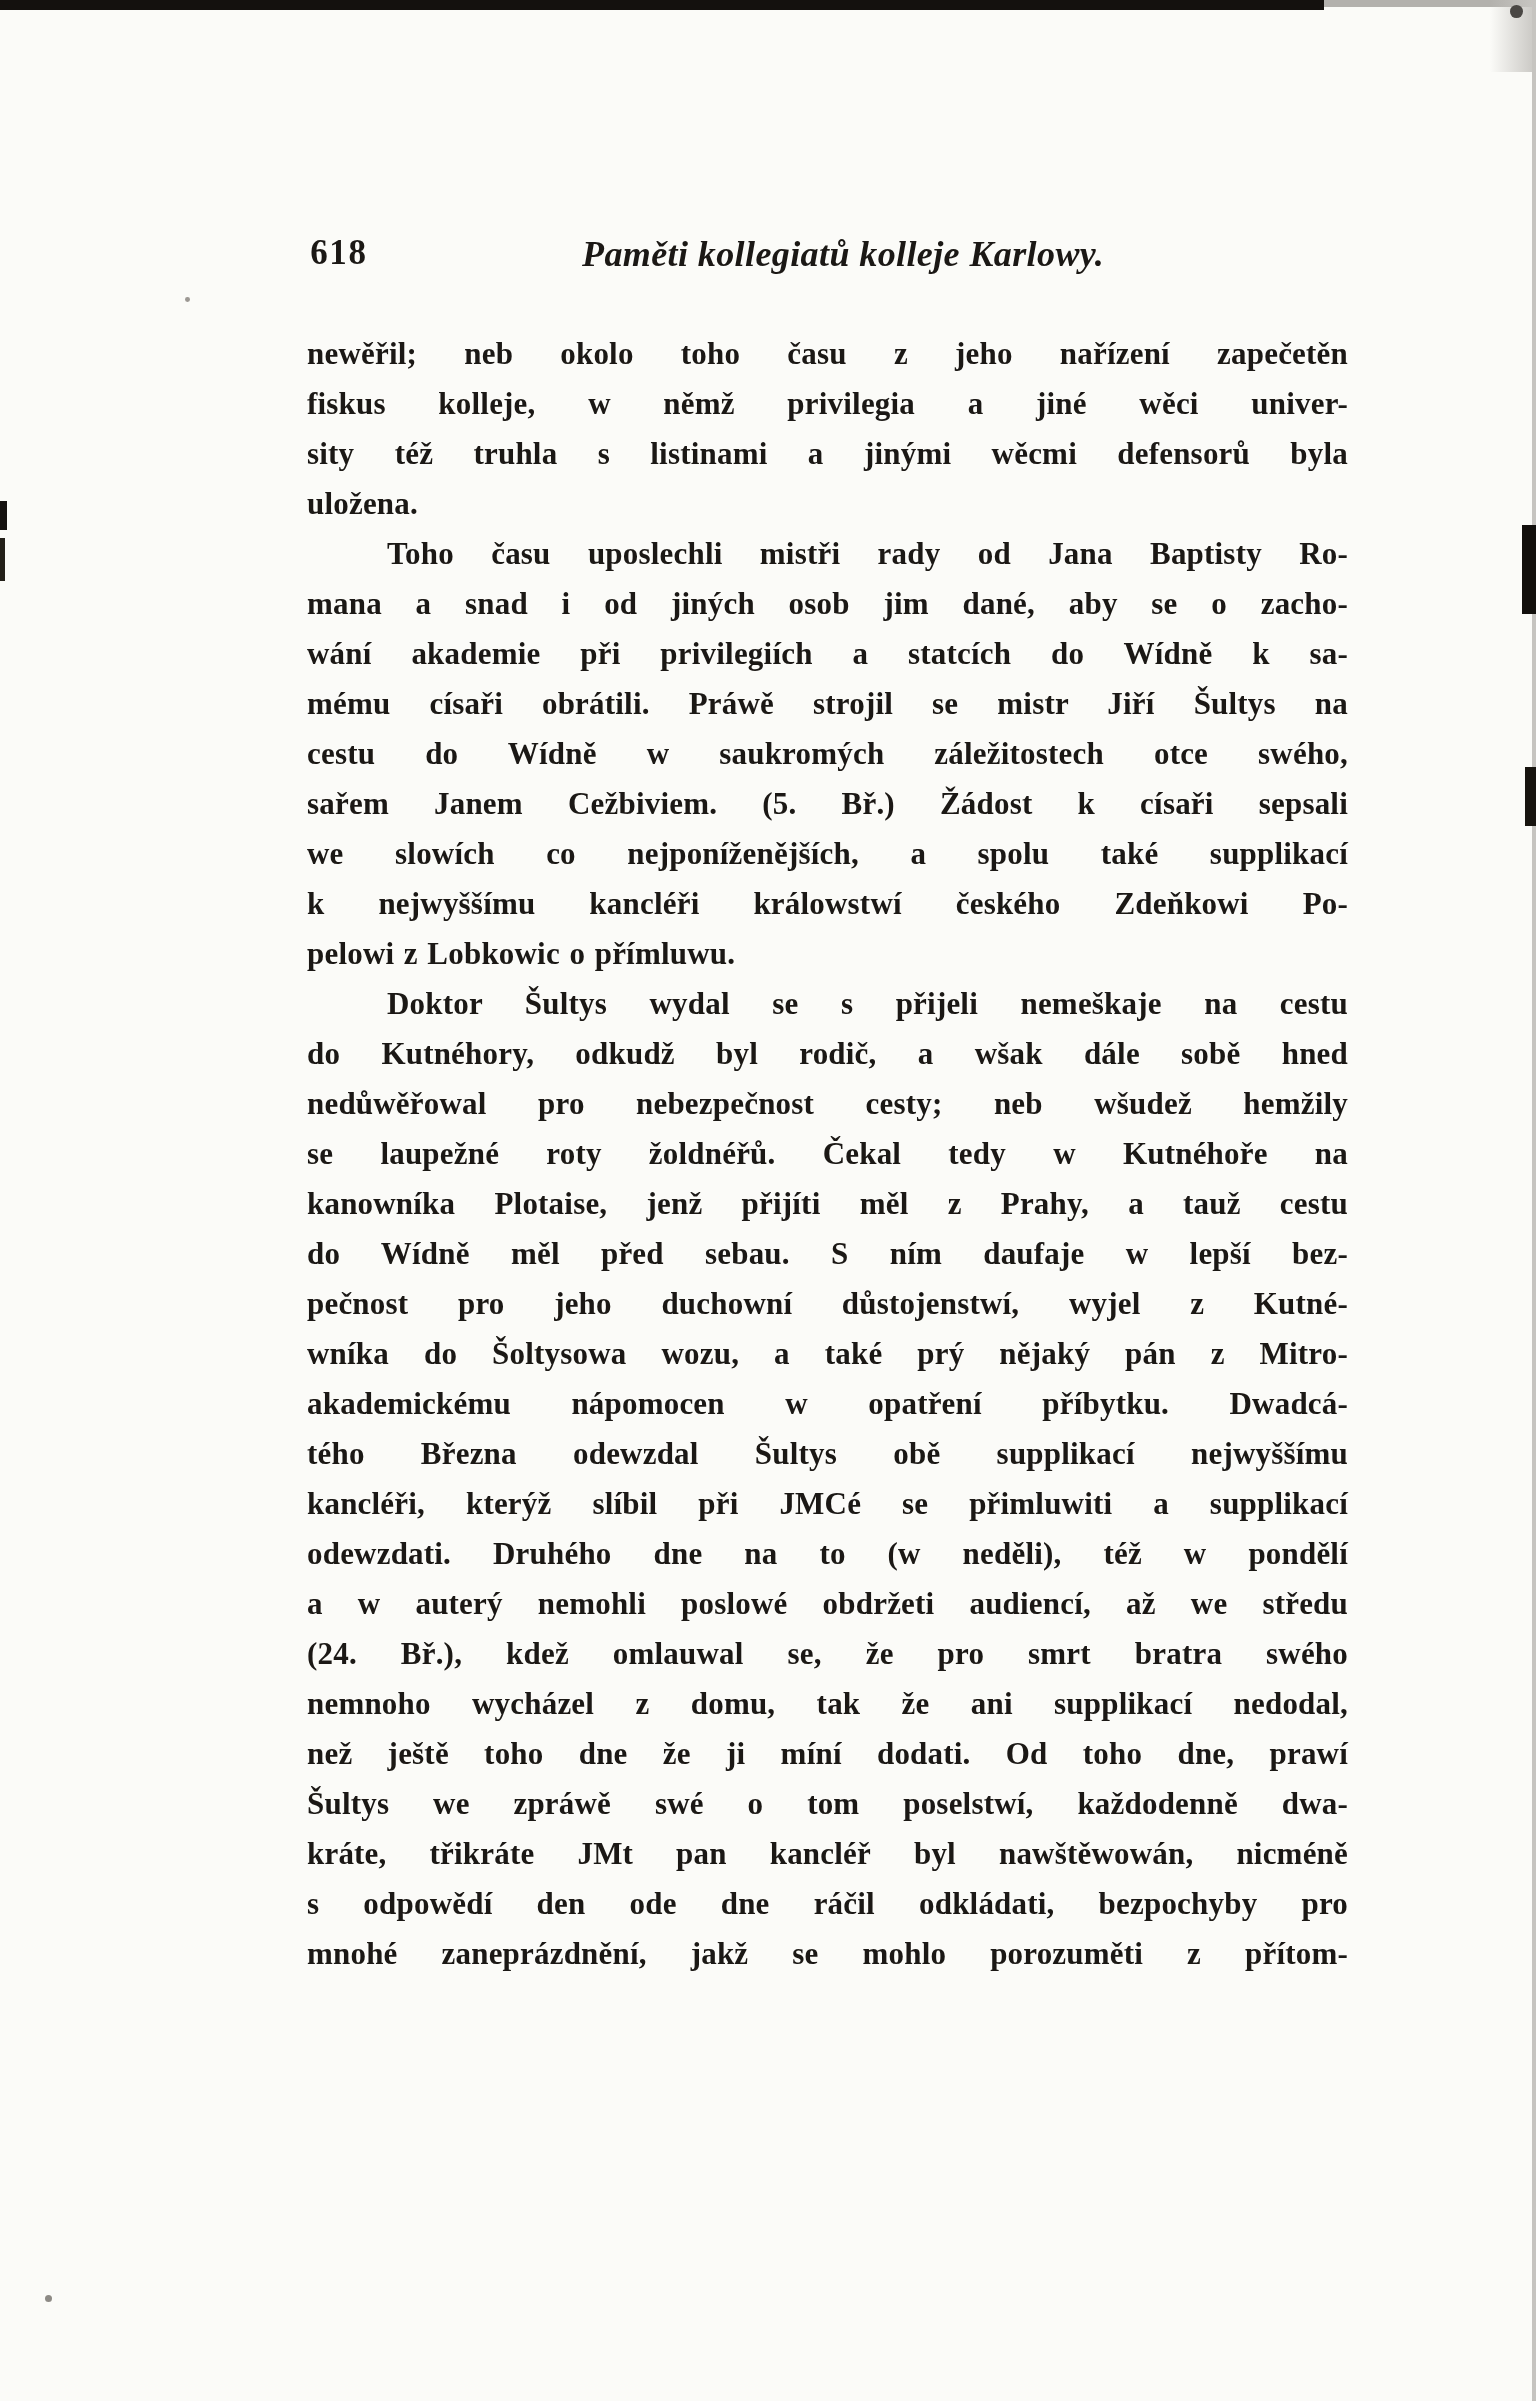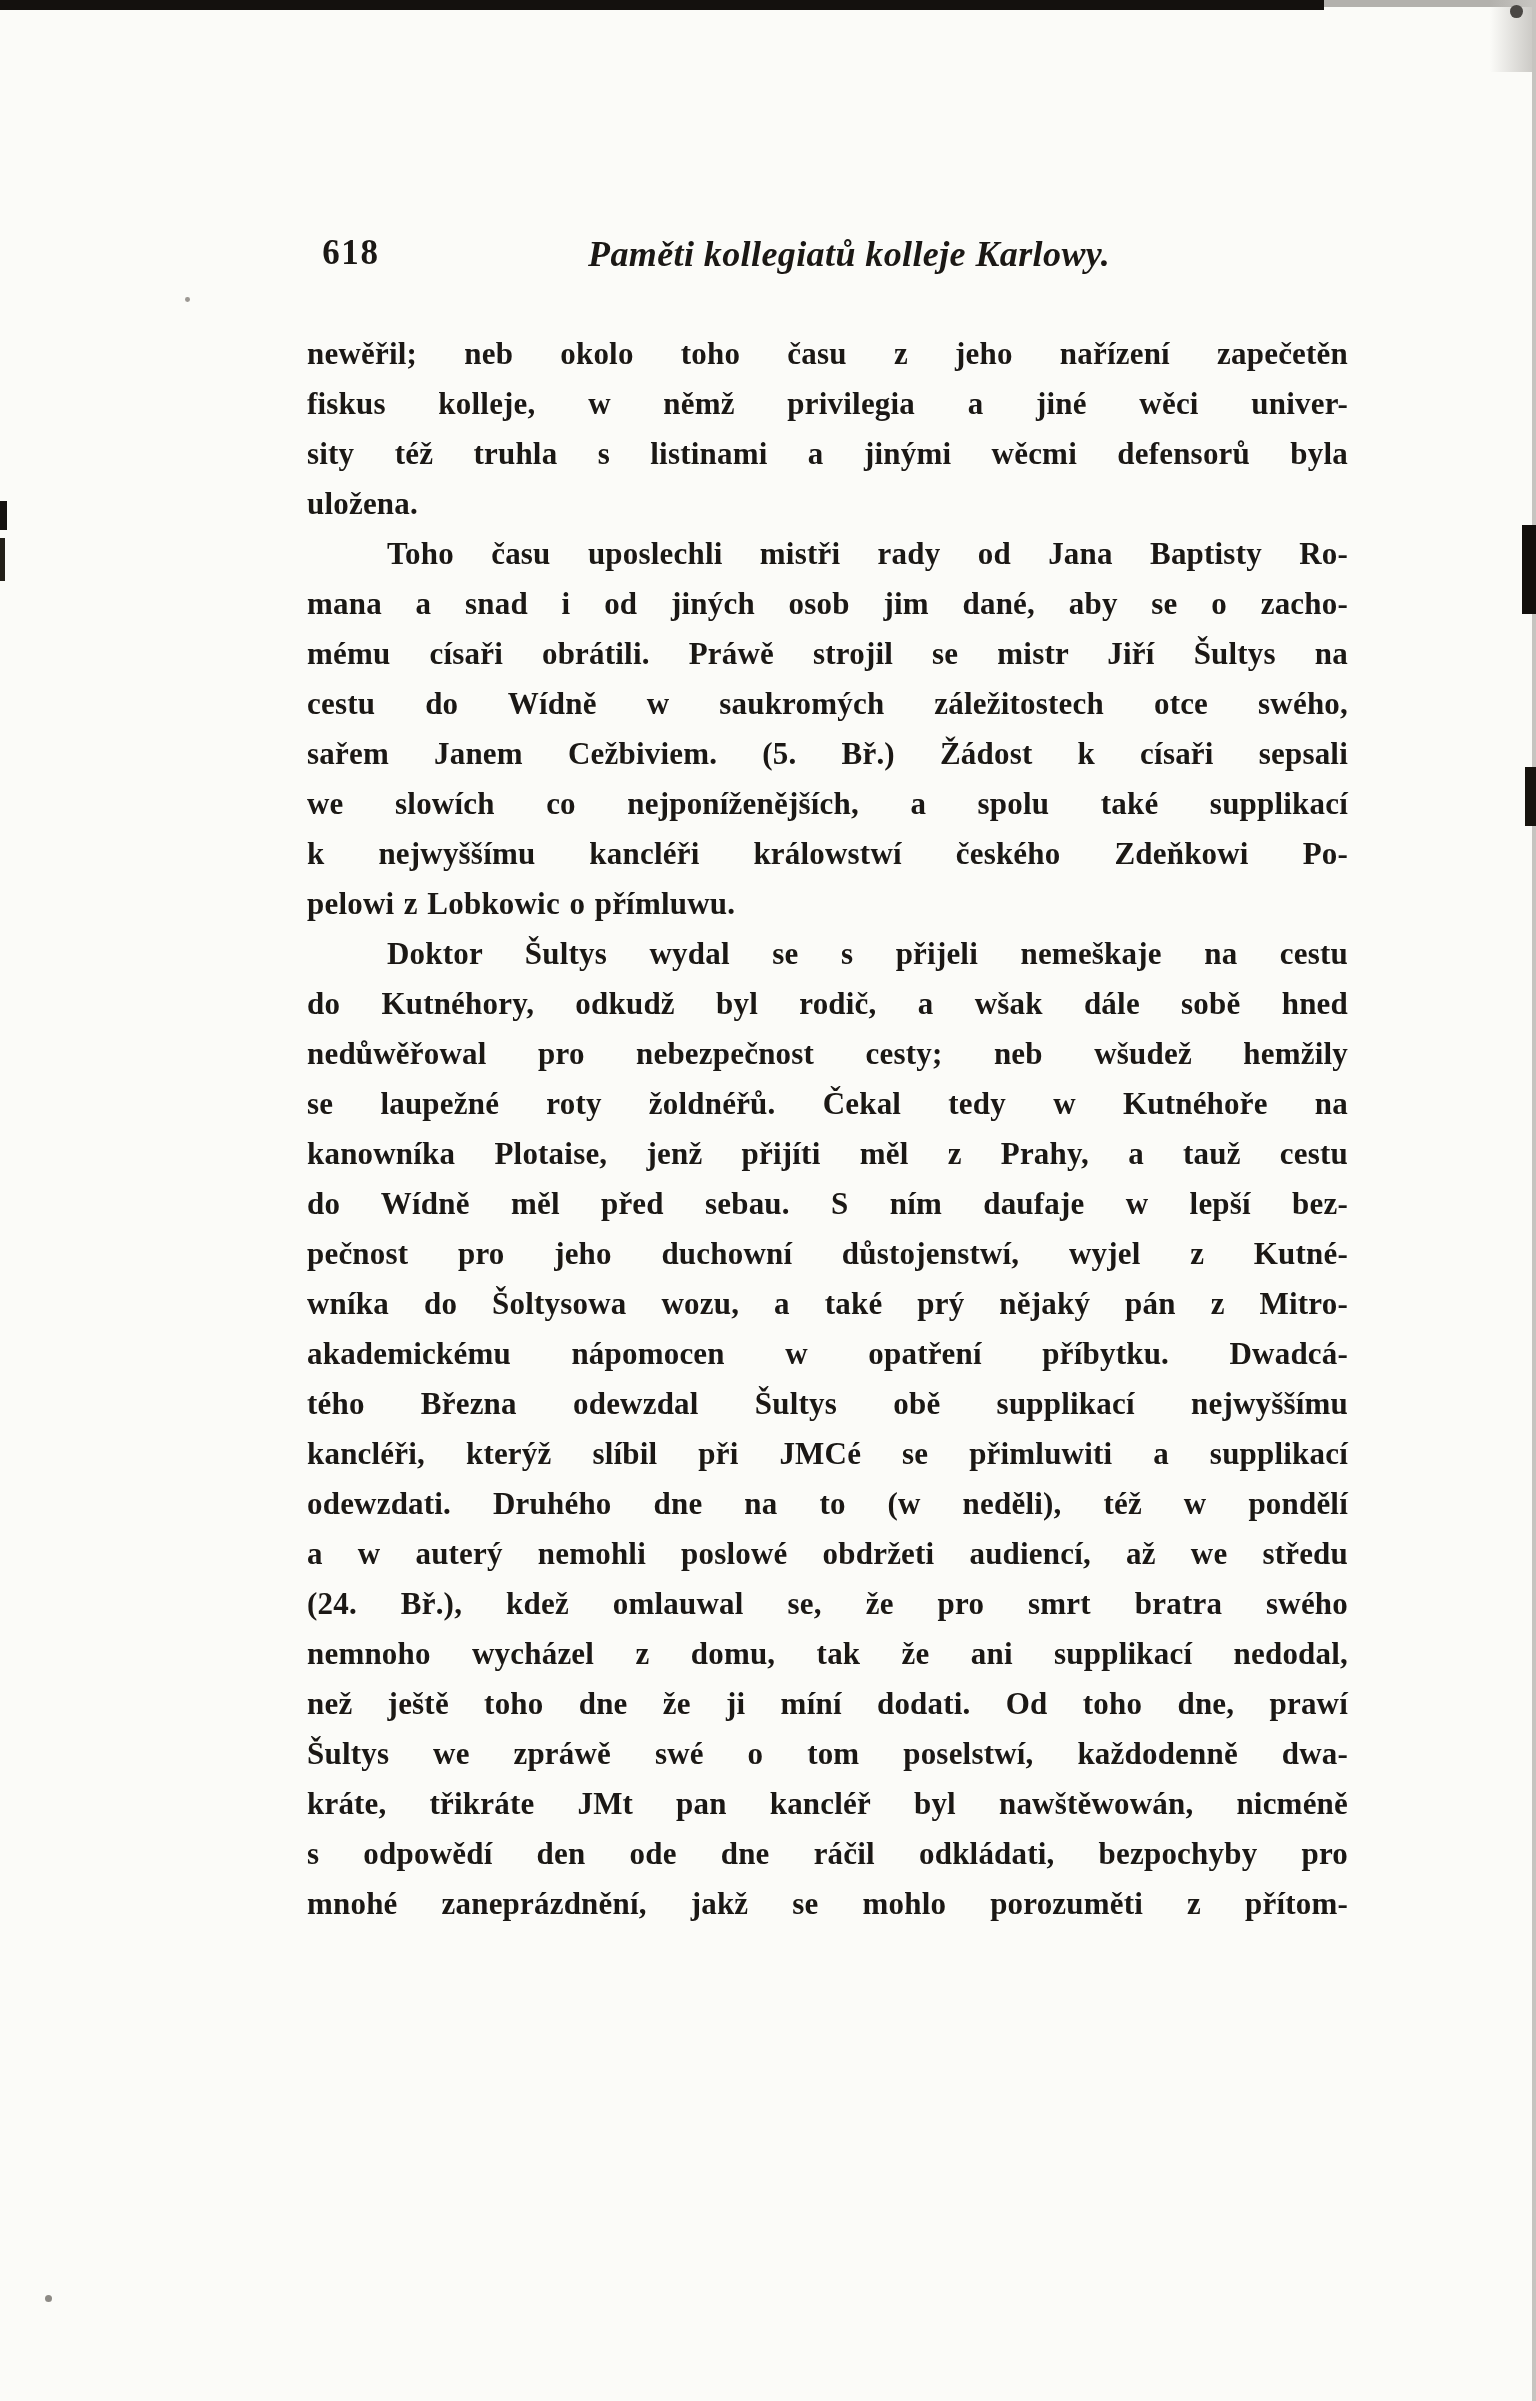--- a/index.html
+++ b/index.html
@@ -35,21 +35,20 @@
   
   .content {
     position: absolute;
     left: 307px;
     top: 233px;
     width: 1041px;
   }
   .header {
     position: relative;
     height: 46px;
-    margin-left: 12px;
   }
   .pagenum {
     position: absolute;
     left: 3.2px;
     top: 0;
     font-size: 35px;
     font-weight: 700;
     letter-spacing: 1.6px;
   }
   .running-title {
@@ -105,20 +104,21 @@
       <span class="pagenum">618</span>
       <span class="running-title">Paměti kollegiatů kolleje Karlowy.</span>
     </div>
     <div class="body-text">
         <div class="line">newěřil; neb okolo toho času z jeho nařízení zapečetěn</div>
         <div class="line">fiskus kolleje, w němž privilegia a jiné wěci univer-</div>
         <div class="line">sity též truhla s listinami a jinými wěcmi defensorů byla</div>
         <div class="line lastline">uložena.</div>
         <div class="line indent">Toho času uposlechli mistři rady od Jana Baptisty Ro-</div>
         <div class="line">mana a snad i od jiných osob jim dané, aby se o zacho-</div>
+        <div class="line">wání akademie při privilegiích a statcích do Wídně k sa-</div>
         <div class="line">mému císaři obrátili. Práwě strojil se mistr Jiří Šultys na</div>
         <div class="line">cestu do Wídně w saukromých záležitostech otce swého,</div>
         <div class="line">sařem Janem Cežbiviem. (5. Bř.) Žádost k císaři sepsali</div>
         <div class="line">we slowích co nejponíženějších, a spolu také supplikací</div>
         <div class="line">k nejwyššímu kancléři králowstwí českého Zdeňkowi Po-</div>
         <div class="line lastline">pelowi z Lobkowic o přímluwu.</div>
         <div class="line indent">Doktor Šultys wydal se s přijeli nemeškaje na cestu</div>
         <div class="line">do Kutnéhory, odkudž byl rodič, a wšak dále sobě hned</div>
         <div class="line">nedůwěřowal pro nebezpečnost cesty; neb wšudež hemžily</div>
         <div class="line">se laupežné roty žoldnéřů. Čekal tedy w Kutnéhoře na</div>

